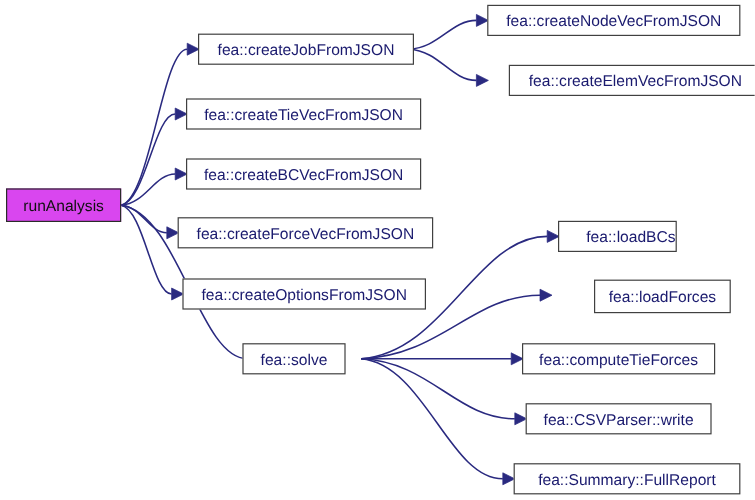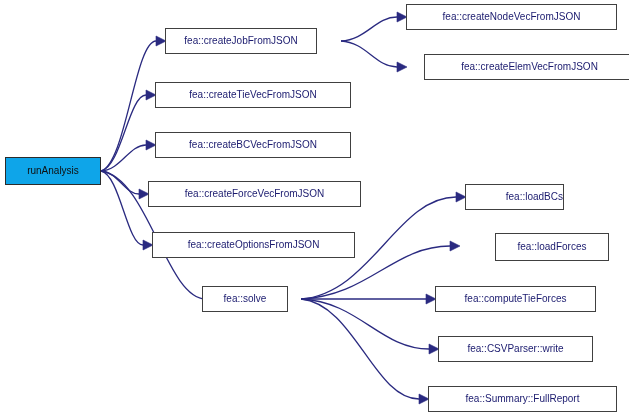--- a/index.html
+++ b/index.html
@@ -21,30 +21,30 @@
     top: 0;
     width: 629px;
     height: 417px;
   }
   .node {
     position: absolute;
     box-sizing: border-box;
     background: #ffffff;
     border: 1px solid #404040;
     color: #1a1a6e;
-    font-size: 10px;
+    font-size: 13px;
     line-height: 1;
     display: flex;
     align-items: center;
     justify-content: center;
     white-space: nowrap;
     letter-spacing: 0px;
   }
   .node.root {
-    background: #0ea5e9;
+    background: #d946ef;
     border: 1px solid #2b2b2b;
     color: #101010;
   }
   .node-label {
     pointer-events: none;
   }
 </style>
 </head>
 <body>
 
@@ -74,21 +74,21 @@
       <polygon points="426,294 436,299 426,304" fill="#2a2a80" stroke="#2a2a80" stroke-width="0.6"></polygon>
       <path d="M301,299 C358.6,301.5 380.36,349 429,349" fill="none" stroke="#2a2a80" stroke-width="1.3"></path>
       <polygon points="429,344 439,349 429,354" fill="#2a2a80" stroke="#2a2a80" stroke-width="0.6"></polygon>
       <path d="M301,299 C354.1,304 374.15999999999997,399 419,399" fill="none" stroke="#2a2a80" stroke-width="1.3"></path>
       <polygon points="419,394 429,399 419,404" fill="#2a2a80" stroke="#2a2a80" stroke-width="0.6"></polygon>
     </svg>
   <div id="nodes">
       <div class="node root" style="left: 5px; top: 157px; width: 96px; height: 28px;">
         <span class="node-label">runAnalysis</span>
       </div>
-      <div class="node" style="left: 165px; top: 28px; width: 152px; height: 26px;">
+      <div class="node" style="left: 165px; top: 28px; width: 180px; height: 26px;">
         <span class="node-label">fea::createJobFromJSON</span>
       </div>
       <div class="node" style="left: 406px; top: 4px; width: 211px; height: 26px;">
         <span class="node-label">fea::createNodeVecFromJSON</span>
       </div>
       <div class="node" style="left: 424px; top: 54px; width: 211px; height: 26px;">
         <span class="node-label">fea::createElemVecFromJSON</span>
       </div>
       <div class="node" style="left: 155px; top: 82px; width: 196px; height: 26px; text-align: right;">
         <span class="node-label">fea::createTieVecFromJSON</span>

